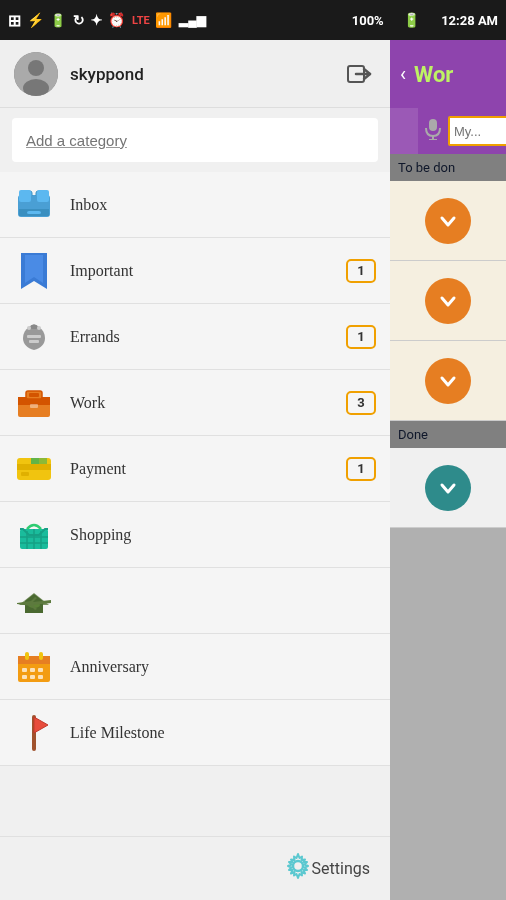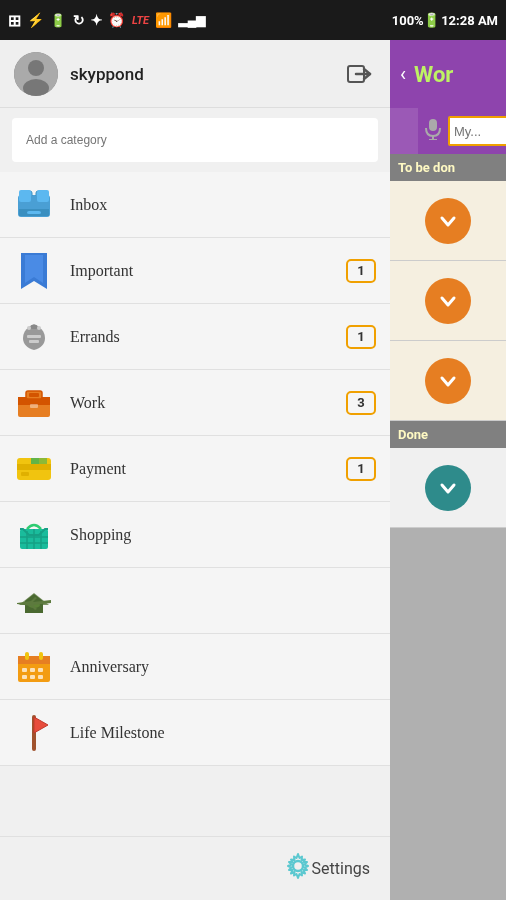--- a/index.html
+++ b/index.html
@@ -26,21 +26,21 @@
       font-weight: bold;
     }
     .status-bar-left {
       display: flex;
       align-items: center;
       gap: 6px;
     }
     .status-bar-right {
       display: flex;
       align-items: center;
-      gap: 0;
+      gap: 20px;
       font-size: 13px;
     }
 
     
     .main-layout {
       display: flex;
       width: 506px;
       height: 860px;
       position: relative;
     }
@@ -99,23 +99,24 @@
       padding: 10px 12px;
       background: #f0f0f0;
     }
     .add-category-input {
       width: 100%;
       height: 44px;
       border: none;
       background: white;
       border-radius: 4px;
       padding: 0 14px;
-      font-size: 12px;
+      font-size: 15px;
       color: #999;
       outline: none;
+      text-decoration: underline;
     }
 
     
     .menu-list {
       flex: 1;
       overflow-y: auto;
       background: #f0f0f0;
     }
     .menu-item {
       display: flex;
@@ -228,24 +229,23 @@
 
     .right-content {
       flex: 1;
       background: #b0b0b0;
       display: flex;
       flex-direction: column;
     }
 
     .section-header {
       background: #808080;
-      color: #fef9c3;
+      color: #0f172a;
       font-size: 13px;
       padding: 6px 8px;
-      font-weight: bold;
     }
 
     .task-card {
       background: #f5efe0;
       height: 80px;
       display: flex;
       align-items: center;
       justify-content: center;
       border-bottom: 1px solid #ccc;
     }
@@ -275,21 +275,21 @@
 <body>
 
 <div class="status-bar">
   <div class="status-bar-left">
     <span style="font-size:16px;">⊞</span>
     <span style="font-size:14px;">⚡</span>
     <span style="font-size:13px;">🔋</span>
     <span style="font-size:14px;">↻</span>
     <span style="font-size:14px;">✦</span>
     <span style="font-size:14px;">⏰</span>
-    <span style="font-size:11px; color:#e44; font-style:italic;">LTE</span>
+    <span style="font-size:11px; color:#e44; ">LTE</span>
     <span style="font-size:14px;">📶</span>
     <span style="font-size:12px;">▂▄▆</span>
   </div>
   <div class="status-bar-right">
     <span>100%</span>
     <span style="font-size:14px;">🔋</span>
     <span>12:28 AM</span>
   </div>
 </div>
 

